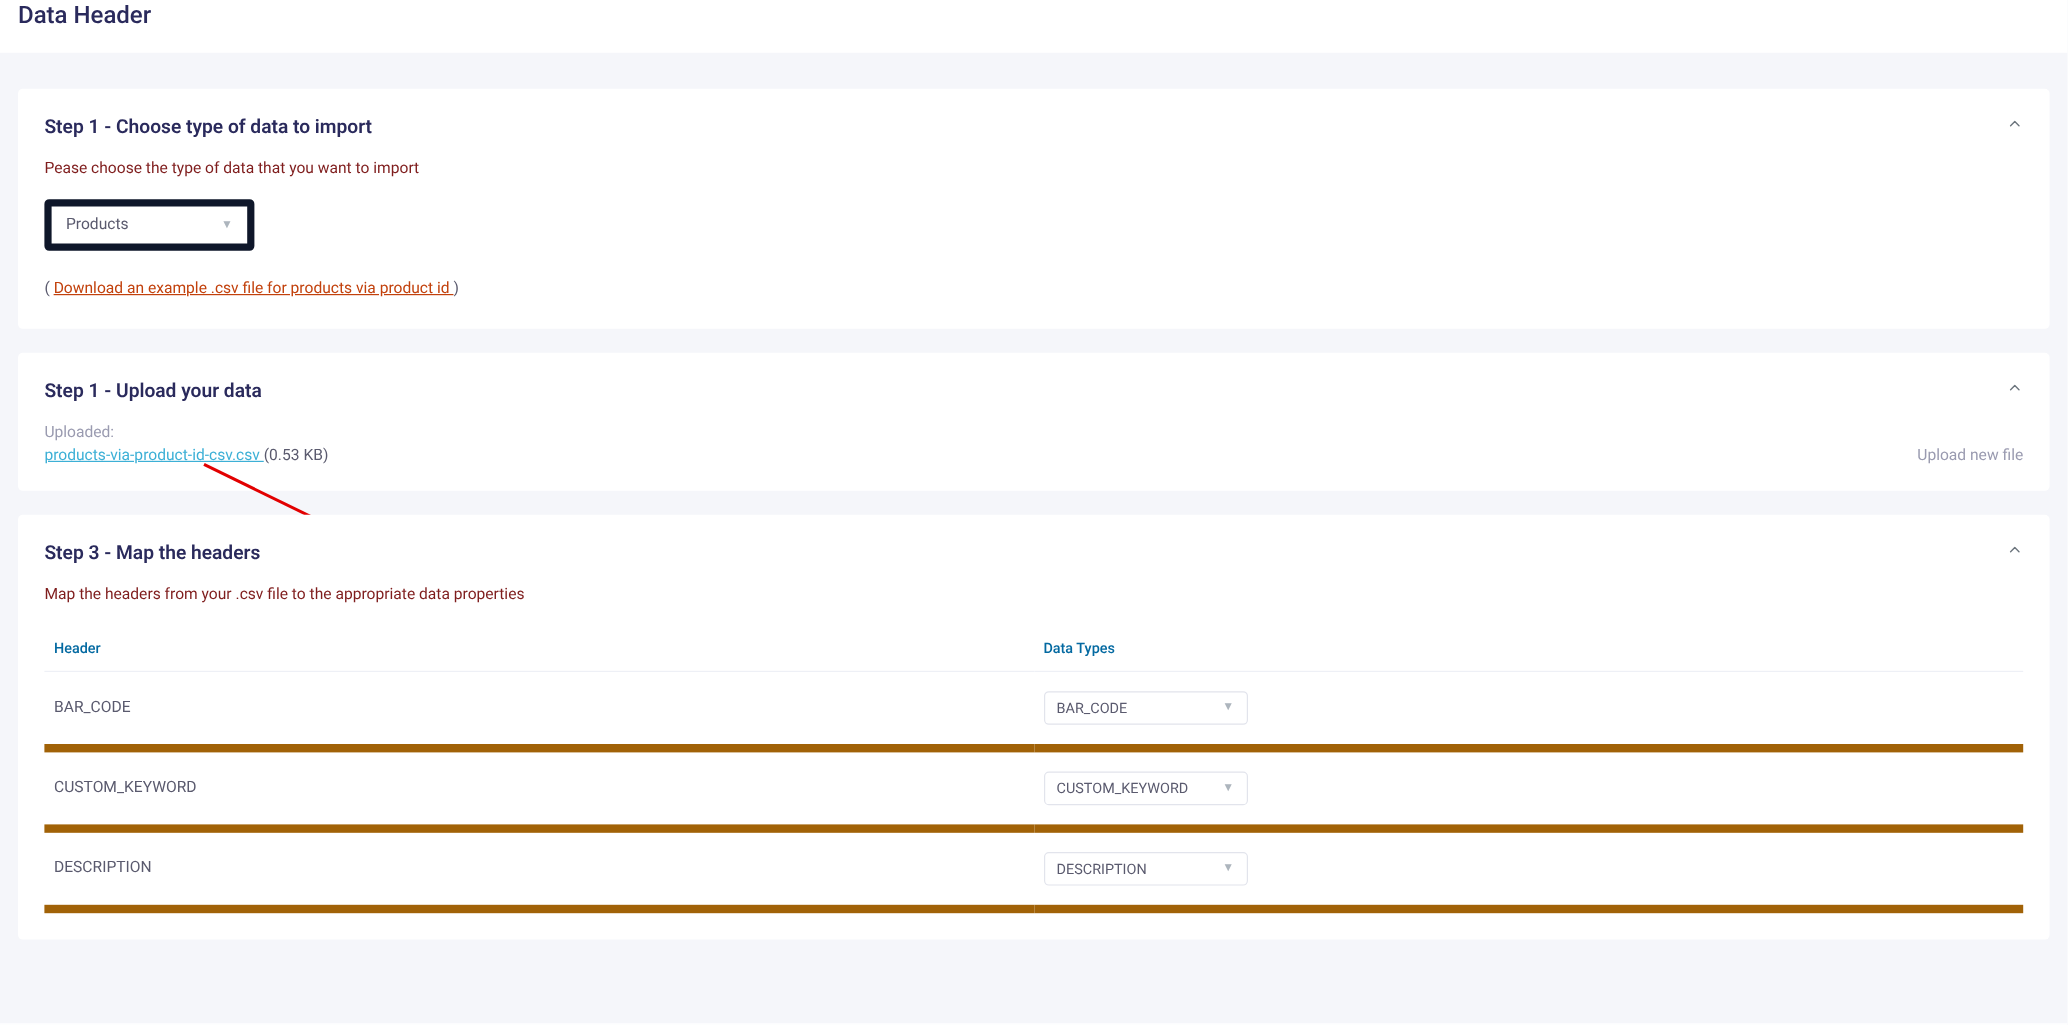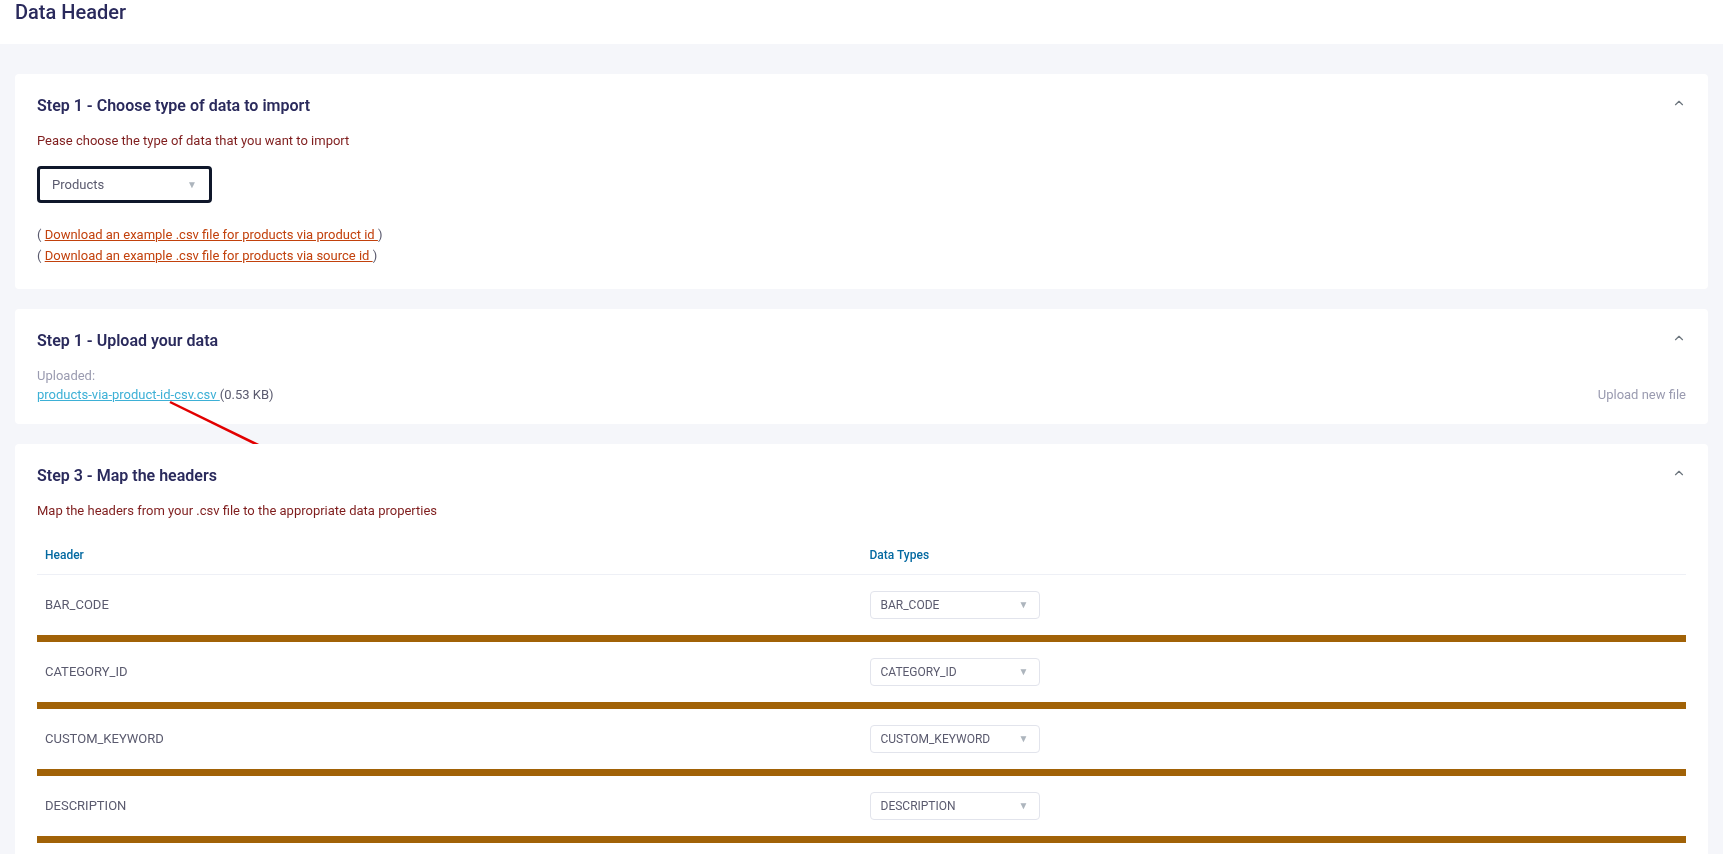--- a/index.html
+++ b/index.html
@@ -46,21 +46,21 @@
       position: absolute;
       right: 22px;
       top: 22px;
       color: #6c757d;
       cursor: pointer;
     }
     .select-box {
       display: inline-flex;
       align-items: center;
       justify-content: space-between;
-      border: 3px solid #0f172a;
+      border: 6px solid #0f172a;
       border-radius: 4px;
       padding: 8px 12px;
       min-width: 175px;
       background: #fff;
       cursor: pointer;
       color: #5a5a6e;
       font-size: 13px;
       margin-bottom: 22px;
     }
     .select-box .caret {
@@ -161,23 +161,20 @@
         </svg>
     </div>
     <div class="card-title">Step 1 - Choose type of data to import</div>
     <div class="card-subtitle">Pease choose the type of data that you want to import</div>
     <div class="select-box">
       <span>Products</span>
       <span class="caret">▼</span>
     </div>
     <div class="download-line">
       <span>( </span><a href="#"> Download an example .csv file for products via product id </a><span>)</span>
-    </div>
-    <div class="download-line">
-      <span>( </span><a href="#"> Download an example .csv file for products via source id </a><span>)</span>
     </div>
   </div>
 
   <div class="card" style="position:relative;">
     <div class="collapse-icon">
       <svg width="14" height="14" viewBox="0 0 24 24" fill="none" stroke="currentColor" stroke-width="2" stroke-linecap="round" stroke-linejoin="round">
           <polyline points="18 15 12 9 6 15"></polyline>
         </svg>
     </div>
     <div class="card-title">Step 1 - Upload your data</div>
@@ -214,27 +211,20 @@
         <tr>
           <th class="col-header">Header</th>
           <th class="col-datatype">Data Types</th>
         </tr>
       </thead>
       <tbody id="map-body">
           <tr>
             <td>BAR_CODE</td>
             <td><div class="dt-select">
                 <span>BAR_CODE</span>
-                <span class="caret">▼</span>
-              </div></td>
-          </tr>
-          <tr>
-            <td>CATEGORY_ID</td>
-            <td><div class="dt-select">
-                <span>CATEGORY_ID</span>
                 <span class="caret">▼</span>
               </div></td>
           </tr>
           <tr>
             <td>CUSTOM_KEYWORD</td>
             <td><div class="dt-select">
                 <span>CUSTOM_KEYWORD</span>
                 <span class="caret">▼</span>
               </div></td>
           </tr>

